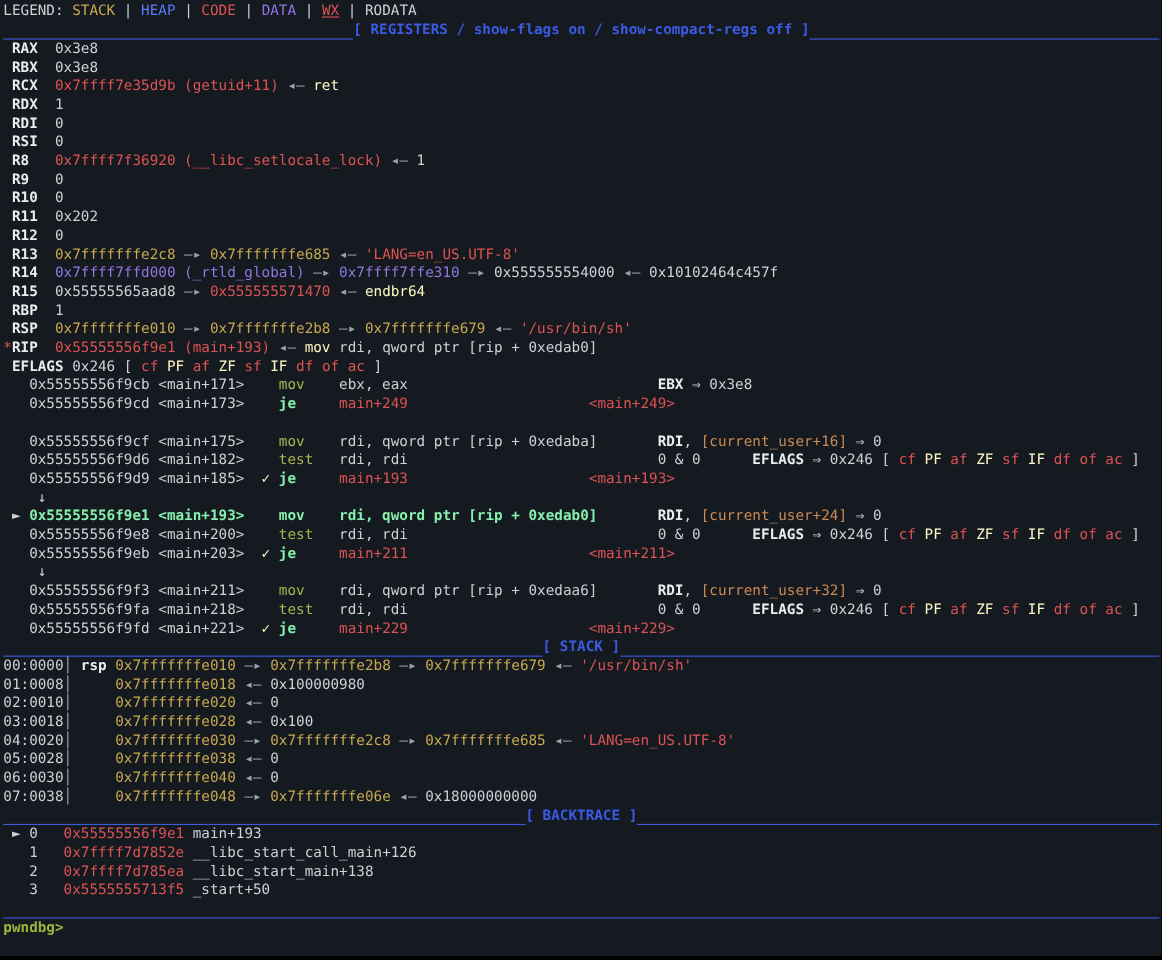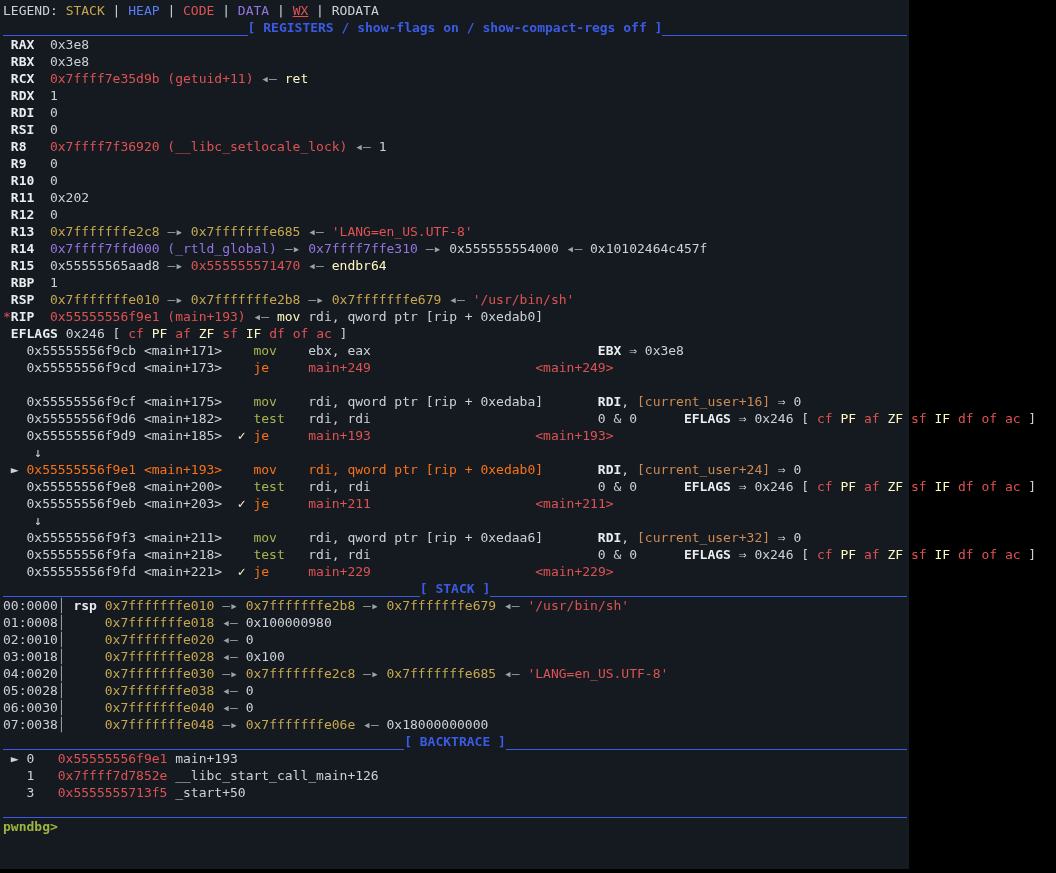--- a/index.html
+++ b/index.html
@@ -1,18 +1,18 @@
 <!DOCTYPE html>
 <html><head>
 <meta charset="utf-8">
 <style>
   * { margin:0; padding:0; box-sizing:border-box; }
   html,body { width:1056px; height:873px; background:#000; overflow:hidden; }
   .terminal {
-    width:909px; height:869px;
+    width:1056px; height:869px;
     background:#151a21;
     font-family:"DejaVu Sans Mono", monospace;
     font-size:13px; line-height:17px;
     color:#ccd1d6;
     padding:2px 0 0 3px;
   }
   .line { height:17px; white-space:pre; }
   .divider {
     height:17px; display:flex; align-items:flex-end;
     color:#3c5be4; white-space:pre; font-weight:bold;
@@ -20,21 +20,21 @@
   }
   .divider::before, .divider::after { content:""; flex:1 1 auto; height:1px; background:#3c5be4; }
   
   .w   { color:#ccd1d6; }
   .b   { color:#e9edf0; font-weight:bold;text-align:right; }
   .dim { color:#9aa2aa; }
   .red { color:#dd5353; }
   .redu{ color:#dd5353; text-decoration:underline; }
   .yel { color:#c8a84f; }
   .grn { color:#fef9c3; }
-  .grnb{ color:#f97316; font-weight:normal; }
+  .grnb{ color:#86efac; font-weight:bold; }
   .oli { color:#a9b551; }
   .blu { color:#587df5; }
   .pur { color:#9375e0; }
   .org { color:#cd8a52; }
   .prompt { color:#9cb53b; font-weight:bold; }
 </style>
 </head>
 <body>
 
 <div class="terminal">
@@ -97,20 +97,21 @@
       <div class="line"><span class="w">06:0030</span><span class="dim">│     </span><span class="yel">0x7fffffffe040 </span><span class="dim">◂— </span><span class="w">0</span></div>
       <div class="line"><span class="w">07:0038</span><span class="dim">│     </span><span class="yel">0x7fffffffe048 </span><span class="dim">—▸ </span><span class="yel">0x7fffffffe06e </span><span class="dim">◂— </span><span class="w">0x18000000000</span></div>
     </div>
 
   <div class="divider">
     <span>[ BACKTRACE ]</span>
   </div>
   <div>
       <div class="line"><span class="w"> ► 0   </span><span class="red">0x55555556f9e1</span><span class="w"> main+193</span></div>
       <div class="line"><span class="w">   1   </span><span class="red">0x7ffff7d7852e</span><span class="w"> __libc_start_call_main+126</span></div>
+      <div class="line"><span class="w">   2   </span><span class="red">0x7ffff7d785ea</span><span class="w"> __libc_start_main+138</span></div>
       <div class="line"><span class="w">   3   </span><span class="red">0x5555555713f5</span><span class="w"> _start+50</span></div>
     </div>
 
   <div class="divider"></div>
 
   <div class="line"><span class="prompt">pwndbg&gt;</span></div>
 
 </div>
 
 </body></html>

